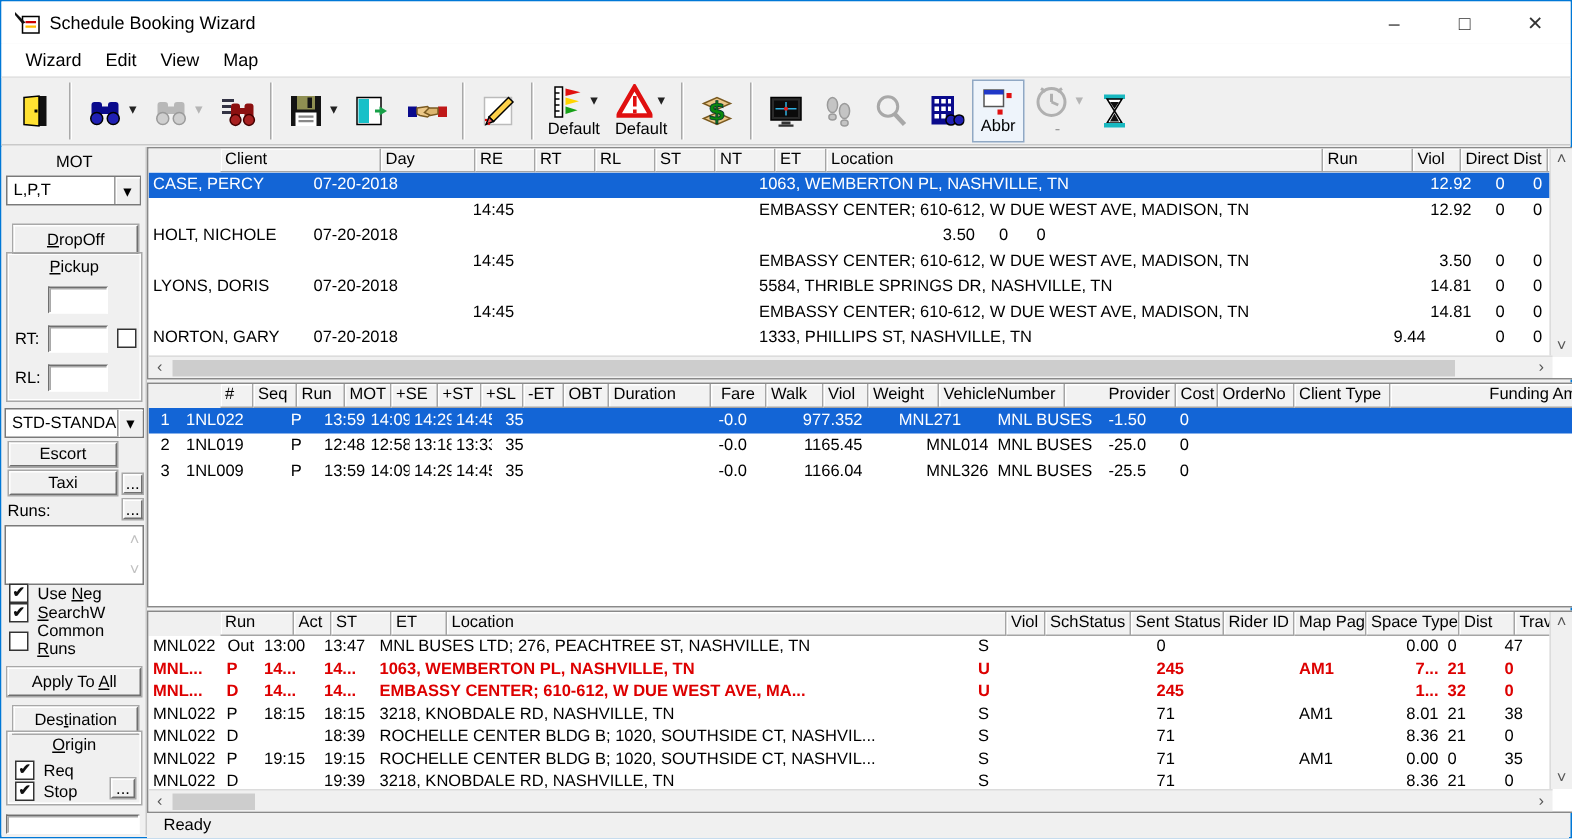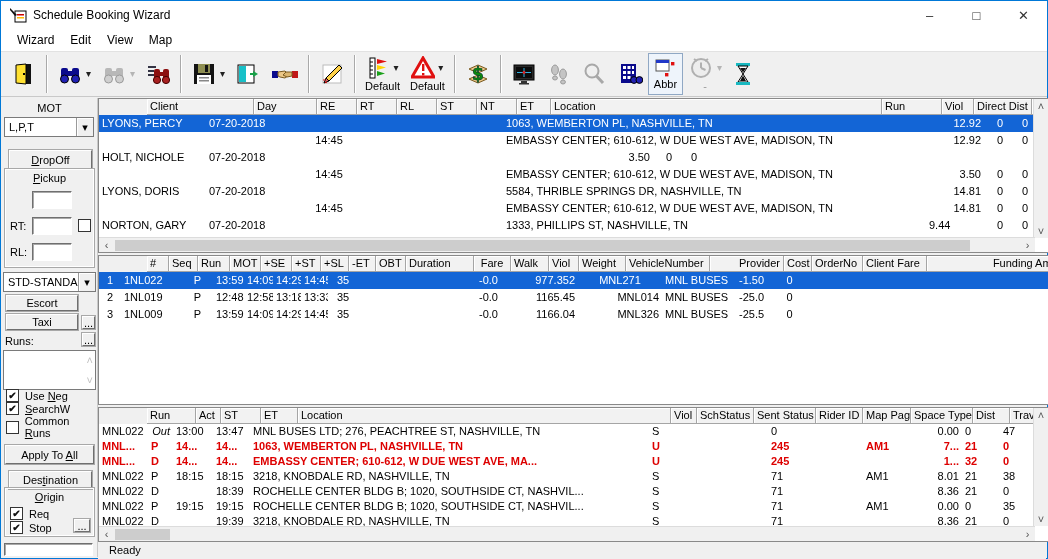--- a/index.html
+++ b/index.html
@@ -424,21 +424,21 @@
         <div class="hcell" style="width: 331px; text-align: left;">Location</div>
         <div class="hcell" style="width: 60px; text-align: left;">Run</div>
         <div class="hcell" style="width: 32px; text-align: left;">Viol</div>
         <div class="hcell" style="width: 58px; text-align: left;">Direct Dist</div>
         <div class="hcell" style="width: 32px; text-align: left;">nEG</div>
         <div class="hcell" style="width: 18px; text-align: left;">nl</div>
         <div class="hfill"></div>
       </div>
     <div class="gbody" style="top:16px;height:122px;width:936px;">
         <div class="grow sel">
-          <div class="cell" style="width: 107px; text-align: left;">LYONS, PERCY</div>
+          <div class="cell" style="width: 107px; text-align: left;">CASE, PERCY</div>
           <div class="cell" style="width: 63px; text-align: left;">07-20-2018</div>
           <div class="cell" style="width: 40px; text-align: center;"></div>
           <div class="cell" style="width: 40px; text-align: center;"></div>
           <div class="cell" style="width: 40px; text-align: center;"></div>
           <div class="cell" style="width: 40px; text-align: center;"></div>
           <div class="cell" style="width: 40px; text-align: center;"></div>
           <div class="cell" style="width: 34px; text-align: center;"></div>
           <div class="cell" style="width: 331px; text-align: left;">1063, WEMBERTON PL, NASHVILLE, TN</div>
           <div class="cell" style="width: 60px; text-align: left;"></div>
           <div class="cell" style="width: 32px; text-align: center;"></div>
@@ -566,21 +566,21 @@
         <div class="hcell" style="width: 30px; text-align: left;">OBT</div>
         <div class="hcell" style="width: 68px; text-align: left;">Duration</div>
         <div class="hcell" style="width: 37px; text-align: center;">Fare</div>
         <div class="hcell" style="width: 38px; text-align: left;">Walk</div>
         <div class="hcell" style="width: 30px; text-align: left;">Viol</div>
         <div class="hcell" style="width: 47px; text-align: left;">Weight</div>
         <div class="hcell" style="width: 84px; text-align: left;">VehicleNumber</div>
         <div class="hcell" style="width: 74px; text-align: right;">Provider</div>
         <div class="hcell" style="width: 28px; text-align: left;">Cost</div>
         <div class="hcell" style="width: 51px; text-align: left;">OrderNo</div>
-        <div class="hcell" style="width: 64px; text-align: left;">Client Fare</div>
+        <div class="hcell" style="width: 64px; text-align: left;">Client Type</div>
         <div class="hcell" style="width: 150px; text-align: right;">Funding Amount</div>
         <div class="hfill"></div>
       </div>
     <div class="gbody" style="top:16px;height:132px;width:100%;">
         <div class="grow sel">
           <div class="cell" style="width: 22px; text-align: center;">1</div>
           <div class="cell ovf" style="width: 29px; text-align: left;">1NL022</div>
           <div class="cell" style="width: 32px; text-align: left;"></div>
           <div class="cell" style="width: 31px; text-align: center;">P</div>
           <div class="cell" style="width: 31px; text-align: center;">13:59</div>
@@ -644,21 +644,21 @@
           <div class="cell" style="width: 64px; text-align: center;"></div>
           <div class="cell" style="width: 150px; text-align: right;"></div>
         </div>
       </div>
   </div>
 
   <div class="grid" id="itinerary-grid" style="left:97px;top:406px;width:951px;height:135px;">
     <div class="gbody" style="top:16px;height:102px;width:936px;">
         <div class="grow">
           <div class="cell" style="width: 49px; text-align: left;">MNL022</div>
-          <div class="cell" style="width: 25px; text-align: right; font-style: italic;">Out</div>
+          <div class="cell" style="width: 25px; text-align: center;">Out</div>
           <div class="cell" style="width: 40px; text-align: left;">13:00</div>
           <div class="cell" style="width: 37px; text-align: left;">13:47</div>
           <div class="cell" style="width: 373px; text-align: left;">MNL BUSES LTD; 276, PEACHTREE ST, NASHVILLE, TN</div>
           <div class="cell" style="width: 26px; text-align: center;"></div>
           <div class="cell" style="width: 57px; text-align: left;">S</div>
           <div class="cell" style="width: 62px; text-align: left;"></div>
           <div class="cell" style="width: 47px; text-align: left;">0</div>
           <div class="cell" style="width: 48px; text-align: left;"></div>
           <div class="cell" style="width: 62px; text-align: left;"></div>
           <div class="cell" style="width: 37px; text-align: right;">0.00</div>

